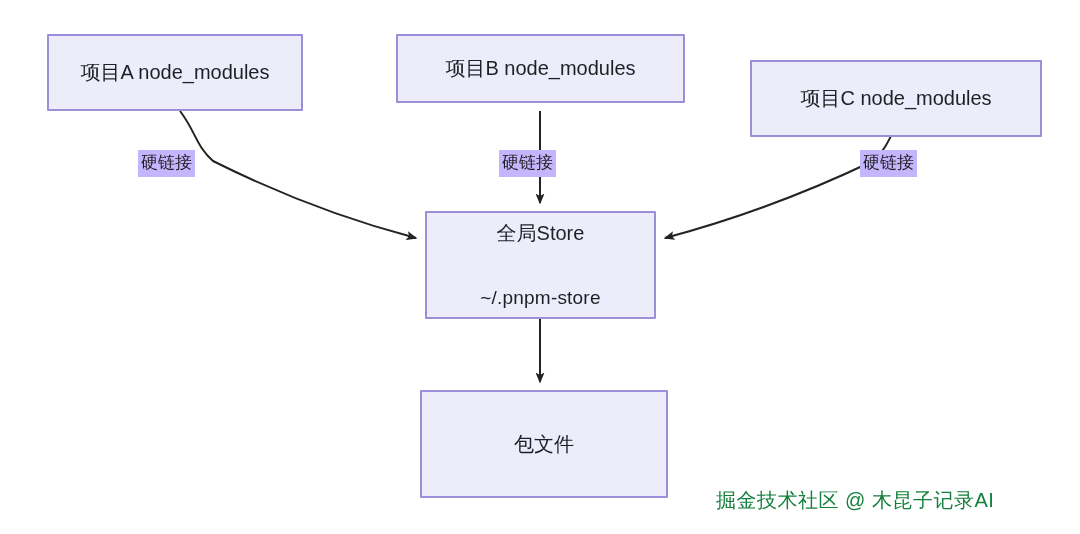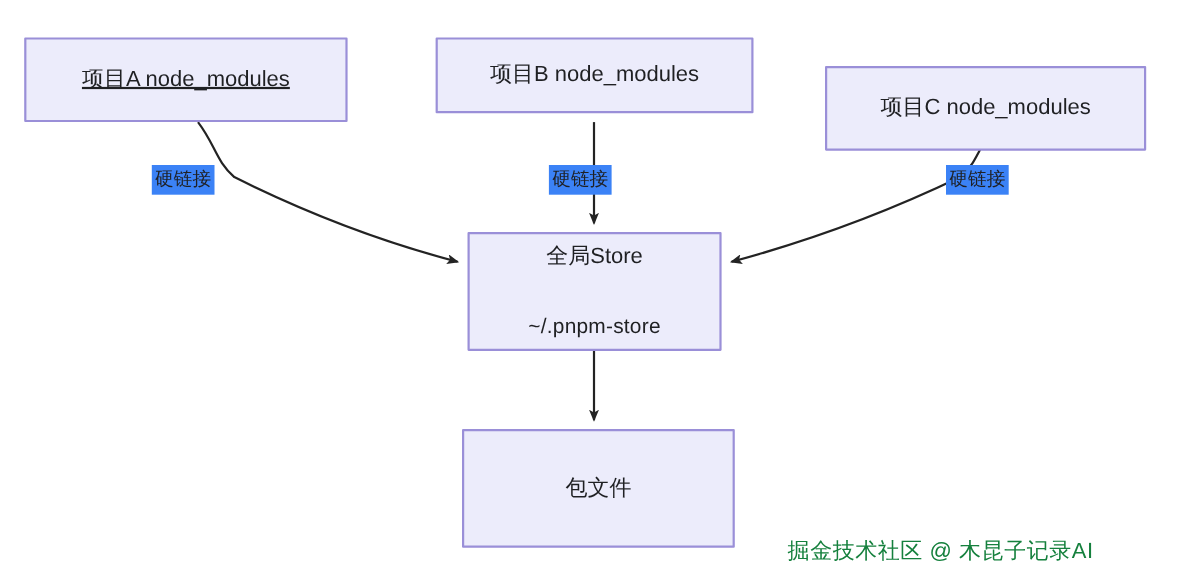--- a/index.html
+++ b/index.html
@@ -28,21 +28,21 @@
     align-items: center;
     justify-content: center;
     color: #1f2023;
     text-align: center;
     line-height: 1.45;
   }
   .node-line {
     display: block;
     white-space: nowrap;
   }
-  #node-a { left: 22px;  top: 34px;  width: 294px; height: 77px; text-decoration: underline; }
+  #node-a { left: 47px;  top: 34px;  width: 256px; height: 77px; }
   #node-b { left: 396px; top: 34px;  width: 289px; height: 69px; }
   #node-c { left: 750px; top: 16px;  width: 292px; height: 77px; margin-top: 44px; }
   #node-store { left: 425px; top: 211px; width: 231px; height: 108px; gap: 36px; }
   #node-pkg   { left: 420px; top: 390px; width: 248px; height: 108px; }
 
   #node-a .node-line, #node-b .node-line, #node-c .node-line {
     font-size: 20px;
   }
   #node-store .line1, #node-pkg .line1 { font-size: 20px; }
   #node-store .line2, #node-pkg .line2 { font-size: 19px; letter-spacing: 0.2px; }
@@ -50,21 +50,21 @@
   svg#edges {
     position: absolute;
     left: 0; top: 0;
     width: 1080px;
     height: 534px;
     pointer-events: none;
   }
 
   .edge-label {
     position: absolute;
-    background: #3b82f6;
+    background: #c4b5fd;
     color: #1f2023;
     font-size: 17px;
     line-height: 1.35;
     padding: 2px 3px;
     white-space: nowrap;
   }
   #label-a { left: 138px; top: 150px; }
   #label-b { left: 499px; top: 150px; }
   #label-c { left: 860px; top: 150px; }
 

